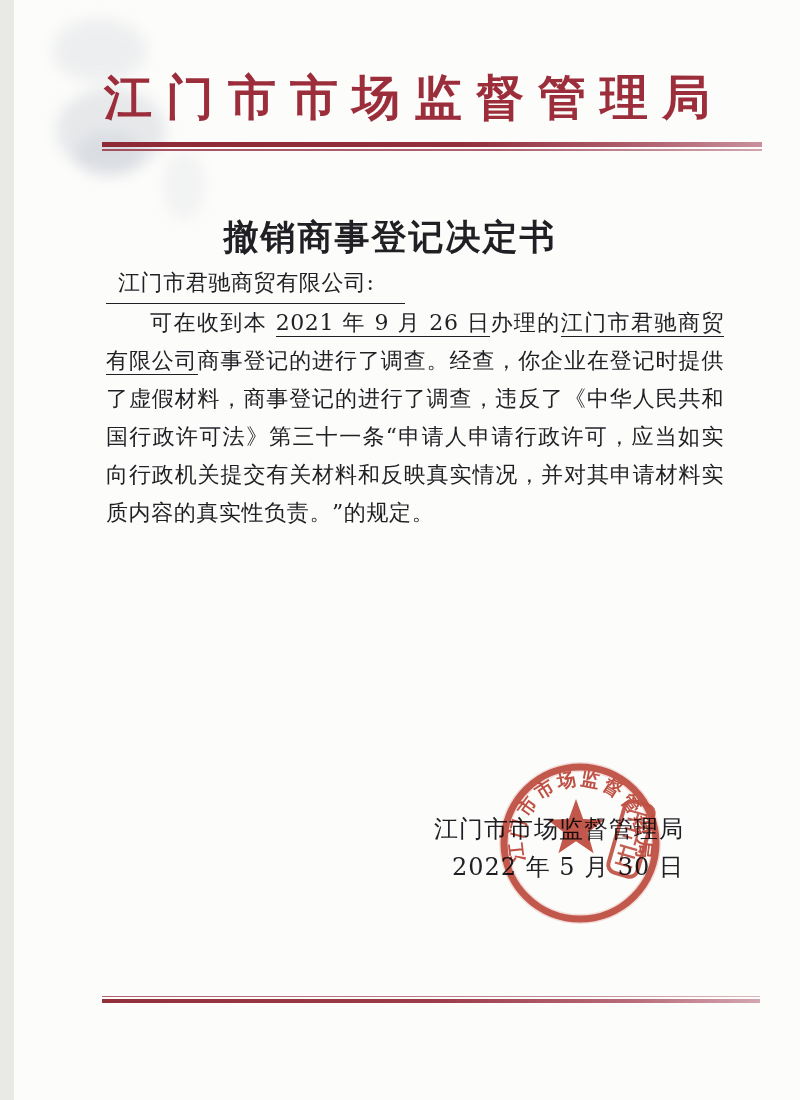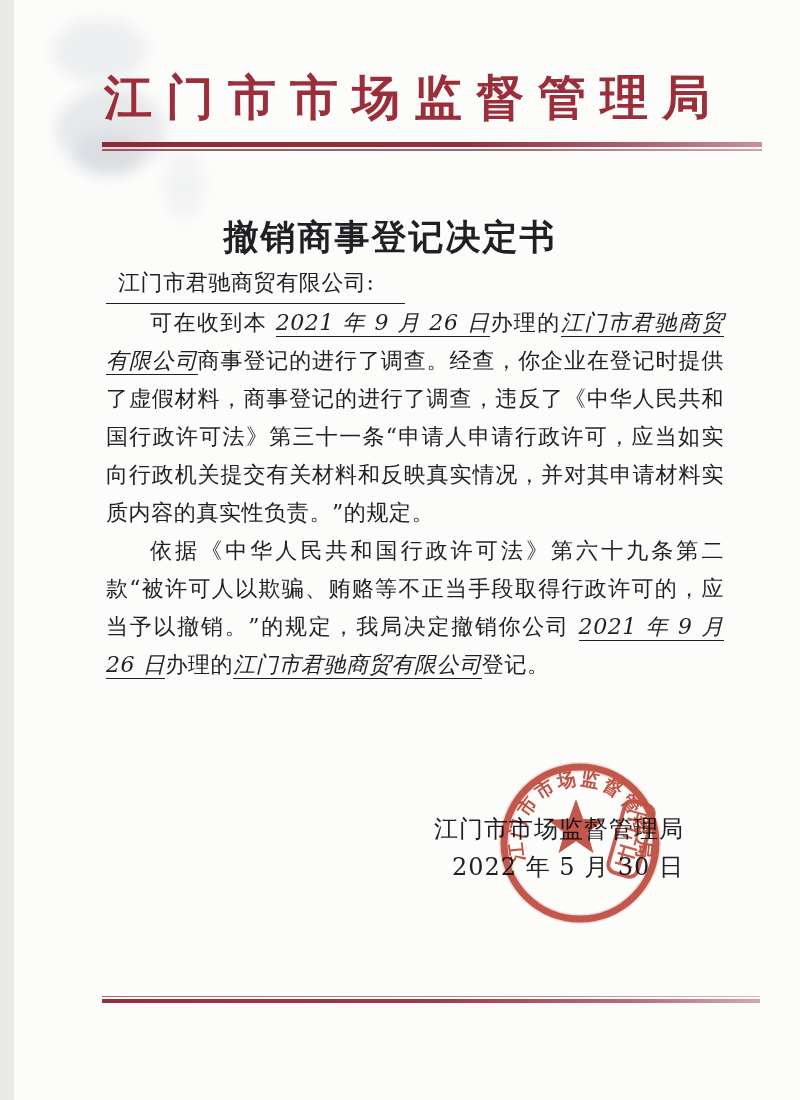--- a/index.html
+++ b/index.html
@@ -57,21 +57,21 @@
     color:var(--ink);
     text-align:justify;
   }
   .addressee{
     display:inline-block;
     padding:0 30px 1px 12px;
     border-bottom:1.6px solid var(--ink);
     white-space:nowrap;
   }
   .para{margin:0;text-indent:2em;}
-  .para .u{border-bottom:1.6px solid var(--ink);padding-bottom:1px;font-style:italic;}
+  .para .u{border-bottom:1.6px solid var(--ink);padding-bottom:1px;}
 
   .signature{
     position:absolute;right:130px;top:810px;
     text-align:right;
     font-size:24px;line-height:38px;letter-spacing:1px;
     color:var(--ink);
   }
 
   .seal{
     position:absolute;left:480px;top:758px;width:172px;height:172px;
@@ -108,21 +108,20 @@
   <div class="rule-top"></div>
 
   <div class="doc-title">撤销商事登记决定书</div>
 
   <div class="content">
     <div>
       <span class="addressee">江门市君驰商贸有限公司:</span>
     </div>
     <div>
         <p class="para"><span>可在收到本 </span><span class="u">2021 年 9 月 26 日</span><span>办理的</span><span class="u">江门市君驰商贸有限公司</span><span>商事登记的进行了调查。经查，你企业在登记时提供了虚假材料，商事登记的进行了调查，违反了《中华人民共和国行政许可法》第三十一条“申请人申请行政许可，应当如实向行政机关提交有关材料和反映真实情况，并对其申请材料实质内容的真实性负责。”的规定。</span></p>
-        <p class="para"><span>依据《中华人民共和国行政许可法》第六十九条第二款“被许可人以欺骗、贿赂等不正当手段取得行政许可的，应当予以撤销。”的规定，我局决定撤销你公司 </span><span class="u">2021 年 9 月 26 日</span><span>办理的</span><span class="u">江门市君驰商贸有限公司</span><span>登记。</span></p>
       </div>
   </div>
 
   <div class="signature">
     <div>江门市市场监督管理局</div>
     <div>2022 年 5 月 30 日</div>
   </div>
 
   <svg class="seal" viewBox="0 0 172 172" width="172" height="172" aria-hidden="true">
     <circle cx="86" cy="85" r="76" fill="none" stroke="var(--seal-red)" stroke-width="7" opacity="0.95"></circle>

